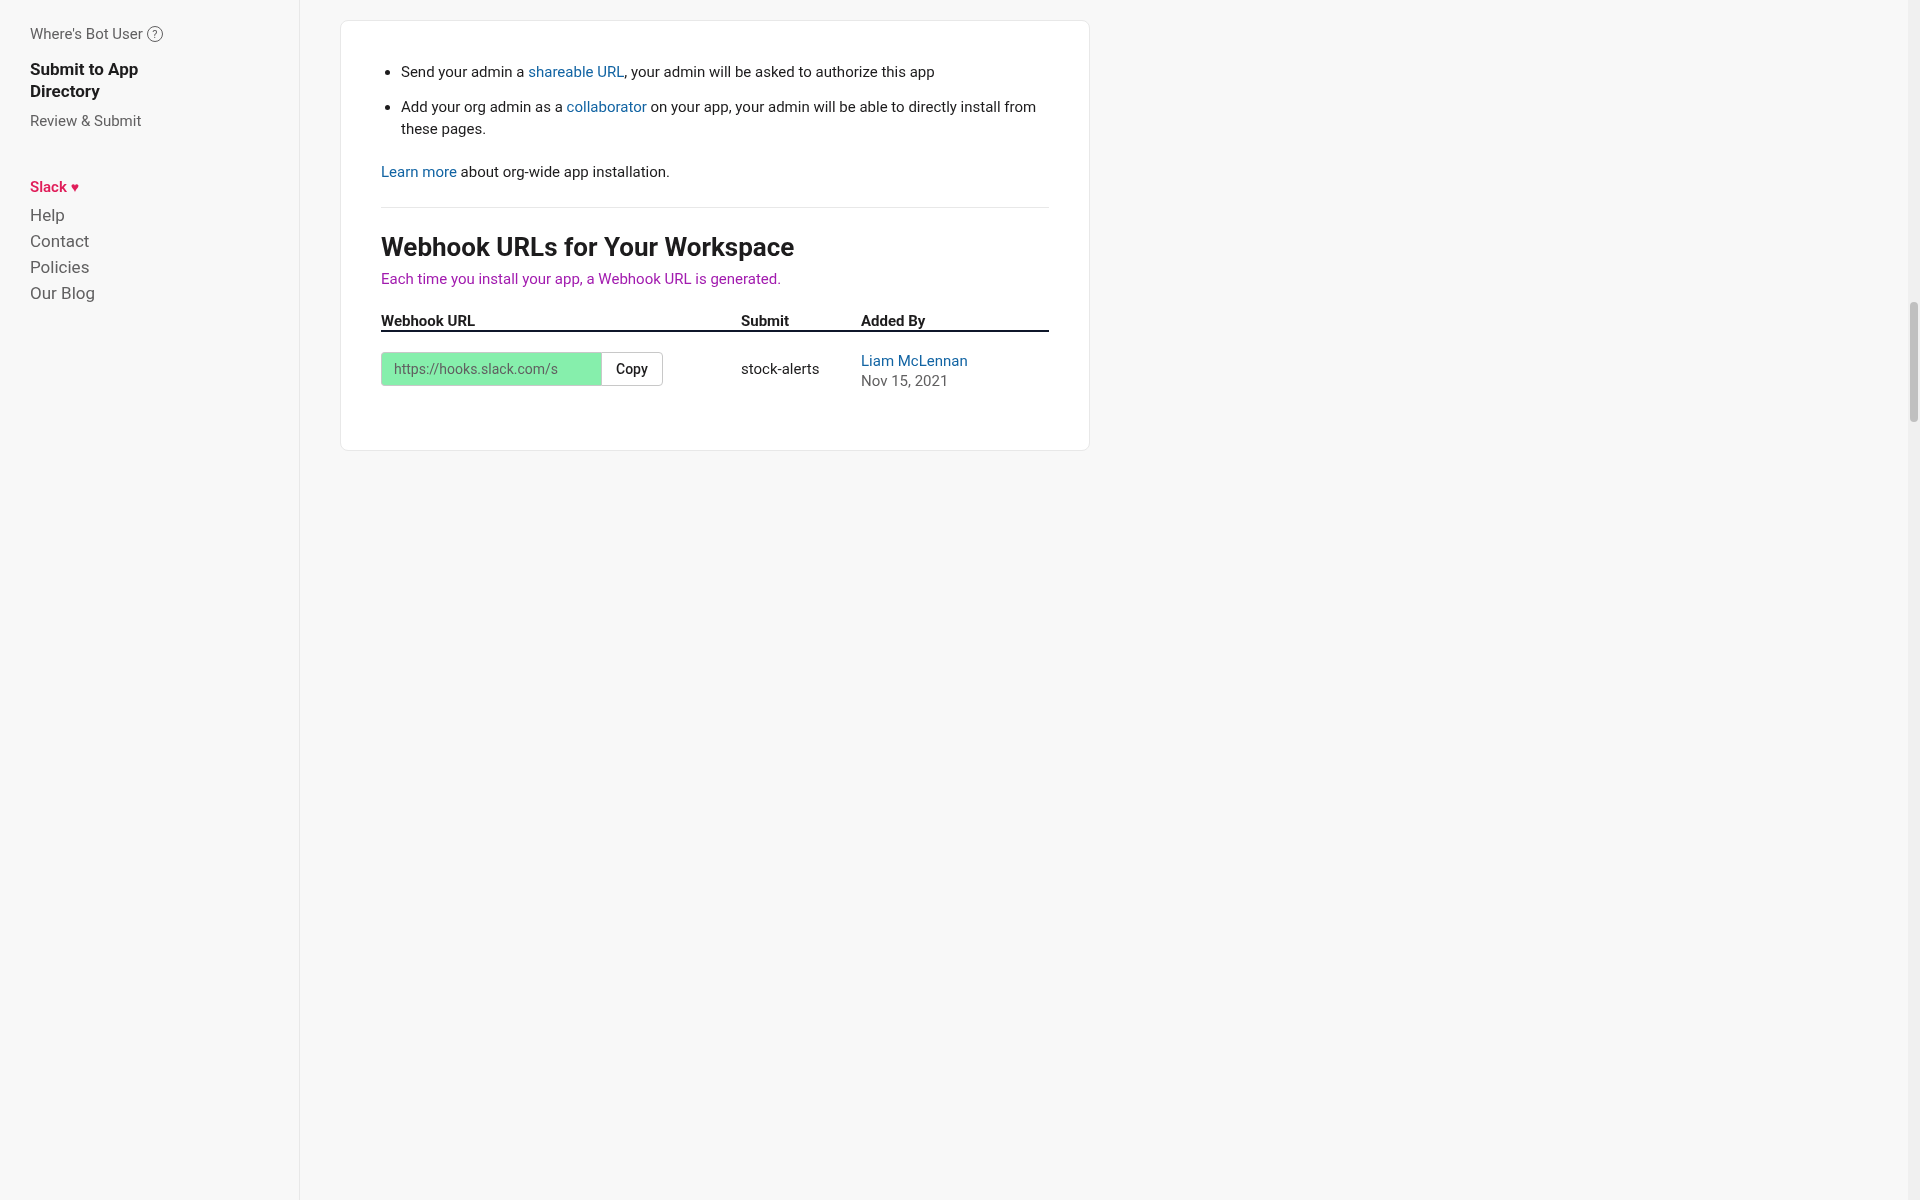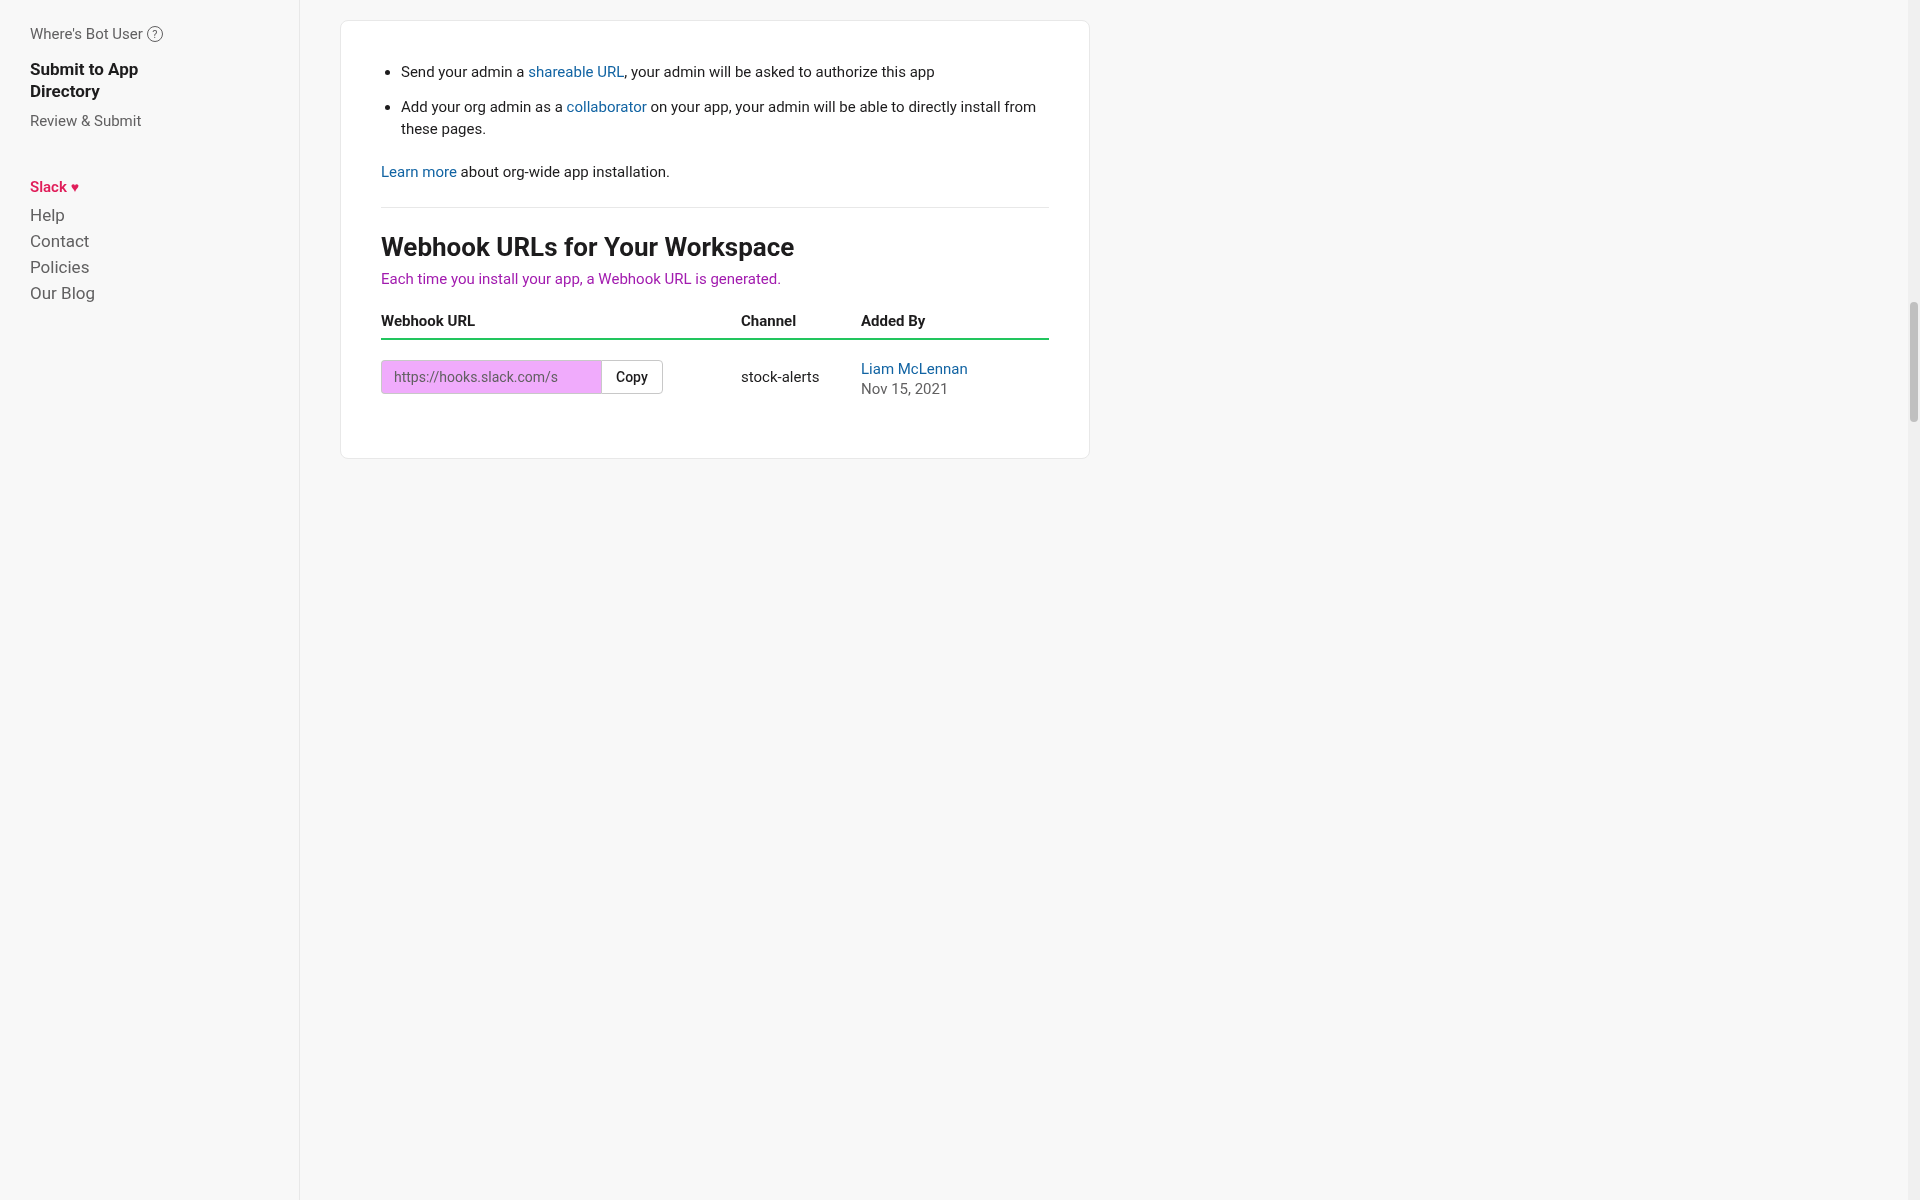--- a/index.html
+++ b/index.html
@@ -160,22 +160,21 @@
 
     .webhook-description {
       font-size: 15px;
       color: #a21caf;
       margin-bottom: 24px;
     }
 
     .webhook-table-header {
       display: grid;
       grid-template-columns: 360px 120px auto;
-      border-bottom: 2px solid #22c55e;
-      padding-bottom: 8px;
+      border-bottom: 2px solid #0f172a;
       margin-bottom: 0;
     }
 
     .webhook-table-header-cell {
       font-weight: 700;
       font-size: 15px;
       color: #1d1c1d;
     }
 
     .webhook-table-row {
@@ -191,21 +190,21 @@
       gap: 0;
     }
 
     .webhook-url-input {
       border: 1px solid #c8c8c8;
       border-right: none;
       border-radius: 4px 0 0 4px;
       padding: 8px 12px;
       font-size: 14px;
       color: #616061;
-      background: #f0abfc;
+      background: #86efac;
       width: 220px;
       outline: none;
       font-family: inherit;
     }
 
     .copy-button {
       border: 1px solid #c8c8c8;
       border-radius: 0 4px 4px 0;
       padding: 8px 14px;
       font-size: 14px;
@@ -304,21 +303,21 @@
     </div>
 
     <hr class="divider">
 
     <div>
       <h2 class="webhook-section-title">Webhook URLs for Your Workspace</h2>
       <p class="webhook-description">Each time you install your app, a Webhook URL is generated.</p>
 
       <div class="webhook-table-header">
         <div class="webhook-table-header-cell">Webhook URL</div>
-        <div class="webhook-table-header-cell">Channel</div>
+        <div class="webhook-table-header-cell">Submit</div>
         <div class="webhook-table-header-cell">Added By</div>
       </div>
 
       <div class="webhook-table-row">
         <div class="webhook-url-cell">
           <input class="webhook-url-input" type="text" readonly="" value="https://hooks.slack.com/s" style="">
           <button class="copy-button">Copy</button>
         </div>
         <div class="channel-cell">stock-alerts</div>
         <div class="added-by-cell">

